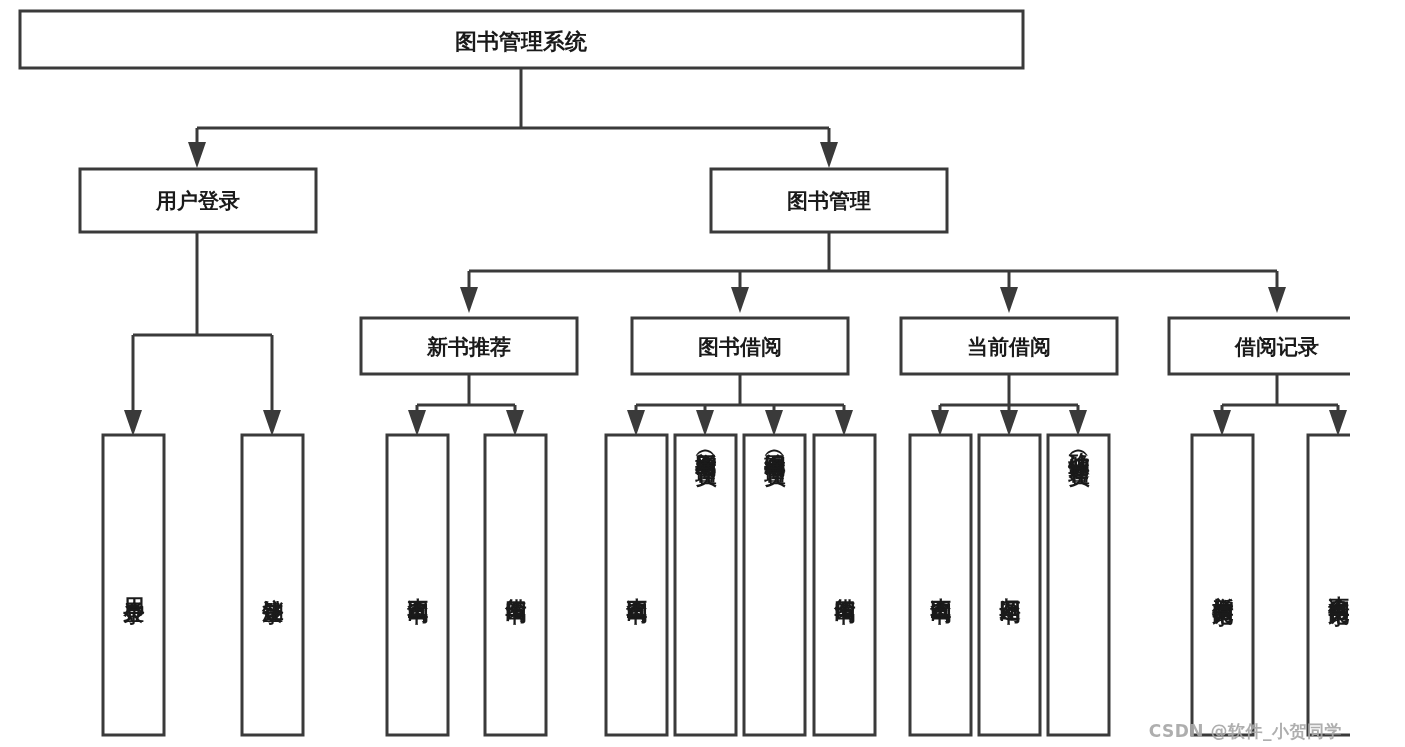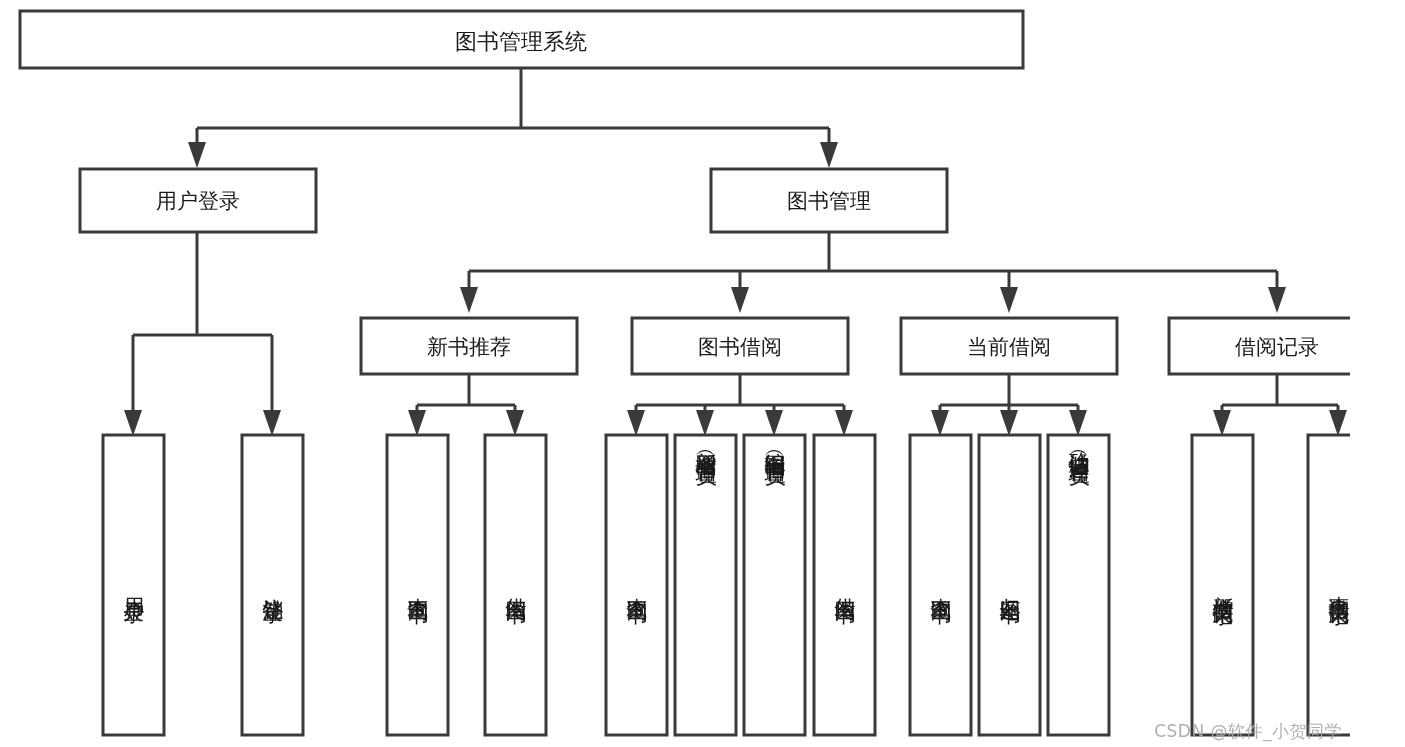--- a/index.html
+++ b/index.html
@@ -10,20 +10,21 @@
   }
   body {
     font-family: "DejaVu Sans", "Liberation Sans", sans-serif;
   }
   #diagram-root {
     position: relative;
     width: 1350px;
     height: 747px;
     background: #ffffff;
     overflow: hidden;
+    font-weight: bold;
   }
   svg.tree-canvas {
     position: absolute;
     left: 0;
     top: 0;
     width: 1405px;
     height: 747px;
     display: block;
   }
   .node-box {

